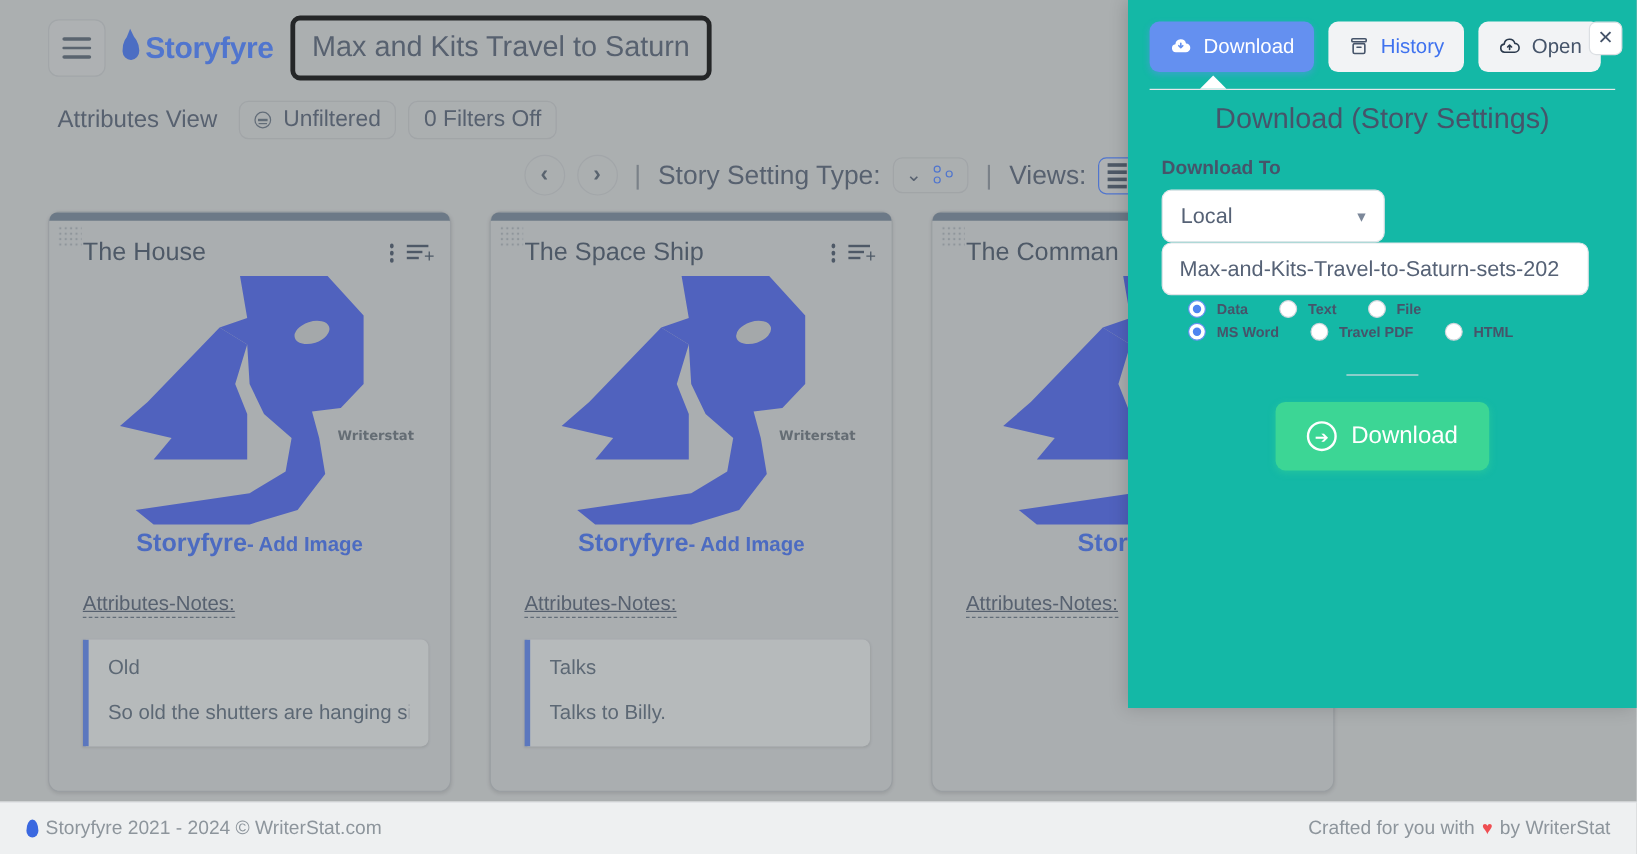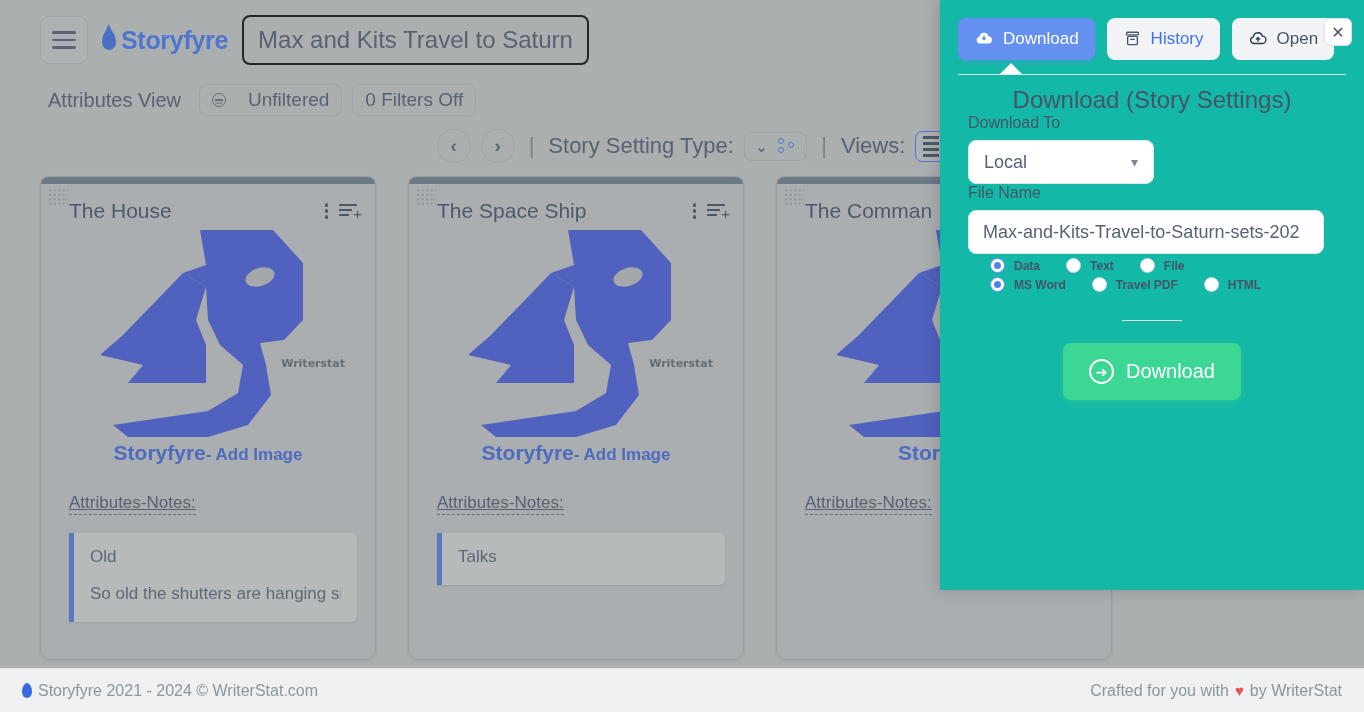--- a/index.html
+++ b/index.html
@@ -41,41 +41,41 @@
     transform: rotate(-2deg);
     position: relative;
   }
   .flame::before {
     content: ""; position: absolute; left: 3px; top: -6px;
     border-left: 4px solid transparent; border-right: 4px solid transparent;
     border-bottom: 9px solid #3a68e0;
   }
   .brand-name { font-size: 25px; font-weight: 700; color: #3f72ef; letter-spacing: -0.3px; }
   .title-box {
-    border: 2px solid #000000; border-radius: 8px;
+    border: 4px solid #000000; border-radius: 8px;
     padding: 9px 14px; font-size: 24px; color: #4a5568; background: transparent;
     white-space: nowrap;
   }
   .right-ghost {
     position: absolute; right: 330px; top: 22px;
     width: 80px; height: 46px; border: 1px solid #b5b8ba; border-radius: 9px;
   }
   .right-ghost2 {
     position: absolute; right: 342px; top: 27px;
     width: 55px; height: 36px; border: 1px solid #b8babc; border-radius: 8px;
   }
 
   
   .subbar {
     position: absolute; left: 0; top: 80px; width: 1364px; height: 40px;
     display: flex; align-items: center; padding-left: 40px; gap: 10px;
   }
   .sb-label { font-size: 20px; color: #4a5568; padding: 2px 8px; }
   .pill {
-    display: inline-flex; align-items:center; gap: 22px;
+    display: inline-flex; align-items:center; gap: 10px;
     border: 1px solid #b3b6b8; border-radius: 8px;
     padding: 4px 12px; font-size: 19px; color: #4a5568;
   }
   .funnel {
     width: 14px; height: 14px; border: 1.6px solid #5a6675; border-radius: 50%;
     display:flex; align-items:center; justify-content:center;
   }
   .funnel::after {
     content:""; width: 8px; height: 1.4px; background: #5a6675;
     box-shadow: 0 3px 0 -0.5px #5a6675;
@@ -218,21 +218,21 @@
     position:absolute; right: 12px; top: 18px;
     width: 28px; height: 28px; border: 1px solid #dcdfe3; border-radius: 6px;
     display:flex; align-items:center; justify-content:center;
     color:#46546a; font-size: 16px; background:#fff;
   }
   .panel-title {
     text-align:center; font-size: 24px; color:#46546a;
     margin-top: 26px;
   }
   .field-group { padding: 0 28px; }
-  .f-label { font-size: 16px; font-weight: 400; color:#46546a; margin-bottom: 8px; }
+  .f-label { font-size: 16px; font-weight: 700; color:#46546a; margin-top: 18px; margin-bottom: 8px; }
   .select-box {
     width: 186px; height: 44px; border: 1px solid #e1e4e8; border-radius: 8px;
     display:flex; align-items:center; justify-content:space-between;
     padding: 0 15px; font-size: 18px; color:#566276; background:#fff;
   }
   .select-box .chv { color:#7c889a; font-size: 14px; }
   .text-input {
     width: 356px; height: 44px; border: 1px solid #e1e4e8; border-radius: 8px;
     display:flex; align-items:center; padding: 0 14px;
     font-size: 18px; color:#566276; background:#fff; overflow:hidden; white-space:nowrap;
@@ -379,20 +379,21 @@
             <ellipse fill="#b8babc" cx="172" cy="52" rx="15" ry="9" transform="rotate(-18 172 52)"></ellipse>
           </svg>
           <div class="wmark">Writerstat</div>
         </div>
         <div class="addimg">
           <span>Storyfyre</span><small>- Add Image</small>
         </div>
         <div class="attr-label">Attributes-Notes:</div>
         <div class="note-box">
           <div class="note-line">Talks</div>
+          <div class="note-line">Talks to Billy.</div>
         </div>
       </div>
 
       <div class="card">
         <div class="card-topbar"></div>
         <div class="grip"></div>
         <div class="card-head">
           <div class="card-title">The Comman</div>
           <div class="card-actions">
             <div class="dots">
@@ -471,21 +472,20 @@
     <div class="panel-title">Download (Story Settings)</div>
 
     <div class="field-group">
 
       <div class="f-label">Download To</div>
       <div class="select-box">
         <span>Local</span>
         <span class="chv">▾</span>
       </div>
 
-      <div class="f-label">File Name</div>
       <div class="text-input">Max-and-Kits-Travel-to-Saturn-sets-202</div>
 
       <div class="radio-row">
         <label class="radio-item">
           <span class="rdo on"></span>
           <span>Data</span>
         </label>
         <label class="radio-item">
           <span class="rdo"></span>
           <span>Text</span>

